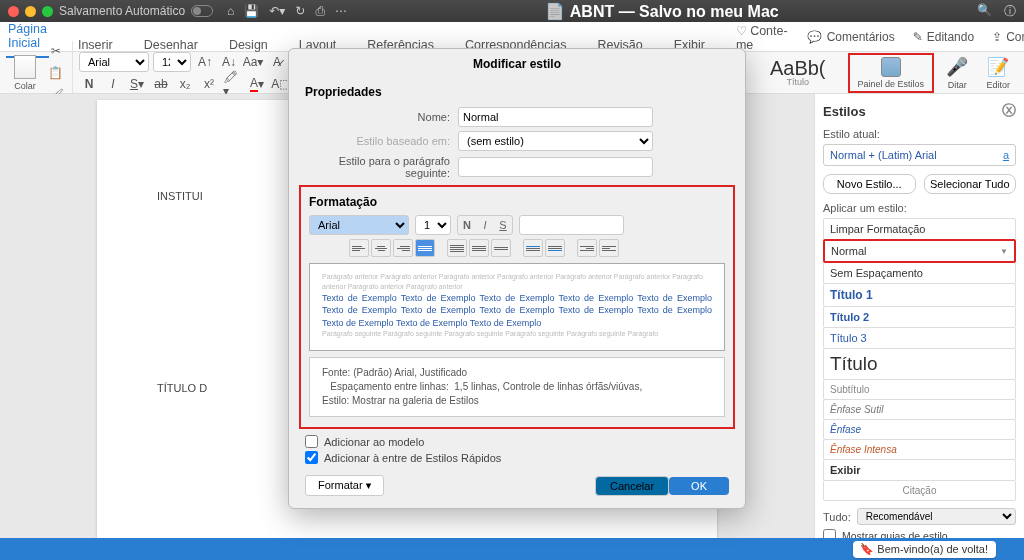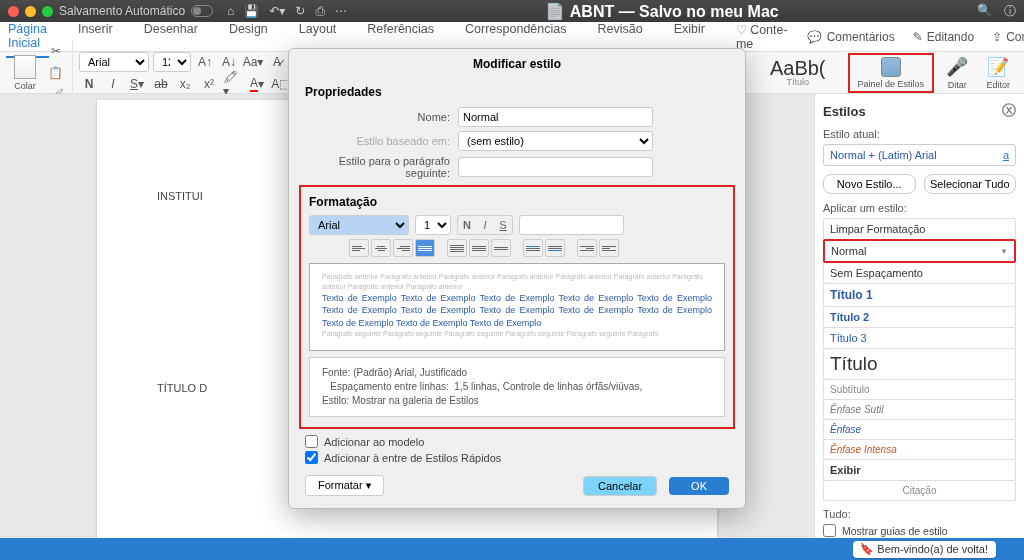--- a/index.html
+++ b/index.html
@@ -7,21 +7,21 @@
 
 .titlebar { height: 22px; background: linear-gradient(#4a4a4a,#3a3a3a); display: flex; align-items: center; padding: 0 8px; gap: 6px; color: #ccc; }
 .titlebar .dots { display: flex; gap: 6px; }
 .titlebar .dot { width: 11px; height: 11px; border-radius: 50%; }
 .dot.r { background: #ff5f57; } .dot.y { background: #febc2e; } .dot.g { background: #28c840; }
 .titlebar .tb-icons { display: flex; gap: 10px; margin-left: 8px; color: #ccc; }
 .titlebar .doc-title { flex: 1; text-align: center; font-size: 16px; color: #fff; }
 .titlebar .right-icons { display: flex; gap: 12px; }
 
 .ribbon-tabs { height: 30px; background: #fff; display: flex; align-items: center; padding: 0 6px; border-bottom: 1px solid #ddd; }
-.ribbon-tabs .tabs { display: flex; gap: 27px; }
+.ribbon-tabs .tabs { display: flex; gap: 27px; align-items: flex-end; }
 .ribbon-tabs .tab { font-size: 12.5px; color: #555; padding: 6px 2px; cursor: pointer; }
 .ribbon-tabs .tab.active { color: #2a7ed2; border-bottom: 2px solid #2a7ed2; font-weight: 500; }
 .ribbon-tabs .tab.bell::before { content: "♡"; margin-right:3px; color:#888; }
 .ribbon-tabs .spacer { flex: 1; }
 .ribbon-tabs .rbtn { font-size: 12px; color: #555; margin-left: 18px; display: flex; align-items: center; gap: 4px; }
 
 .toolbar { height: 42px; background: #f7f7f7; border-bottom: 1px solid #ddd; display: flex; align-items: center; padding: 0 8px; gap: 6px; }
 .toolbar .group { display: flex; align-items: center; gap: 4px; border-right: 1px solid #e3e3e3; padding-right: 6px; }
 .toolbar select, .dialog select, .dialog input[type=text] { font-size: 11px; border: 1px solid #ccc; border-radius: 3px; background: #fff; padding: 2px 4px; height: 20px; }
 .toolbar .fmt-btn { width: 20px; height: 20px; display: inline-flex; align-items: center; justify-content: center; color: #555; font-size: 12px; border-radius: 3px; }
@@ -55,21 +55,21 @@
 .align-btn span { height:1px; background:#666; display:block;}
 .align-btn.active span{ background:#fff;}
 .preview-box { background:#fff; border:1px solid #aaa; margin:6px 0; padding:8px 12px; font-size:8px; color:#888; line-height:1.4; height:88px; overflow:hidden;}
 .preview-box .sample { font-size:9px; color:#2a5aa8; font-family:Arial; text-align:justify;}
 .desc-box { background:#fff; border:1px solid #ccc; margin:6px 0 0; padding:8px 12px; font-size:10px; color:#555; line-height:1.4;}
 .check-row { display:flex; align-items:center; gap:6px; margin:3px 0 3px 16px; font-size:11px; color:#444;}
 .check-row input { width:13px; height:13px; }
 .dialog-footer { display:flex; padding:8px 16px 0; align-items:center;}
 .dialog-footer .formatar { border:1px solid #ccc; border-radius:3px; padding:3px 12px; background:#fff; font-size:11px;}
 .dialog-footer .spacer { flex:1; }
-.dialog-footer .cancel { border:1px solid #ccc; border-radius:4px; padding:3px 14px; background:#7dd3fc; font-size:11px; margin-right:12px;}
+.dialog-footer .cancel { border:1px solid #ccc; border-radius:4px; padding:3px 14px; background:#0369a1; font-size:11px; margin-right:0;}
 .dialog-footer .ok { border:none; border-radius:4px; padding:3px 22px; background:#2a7ed2; color:#fff; font-size:11px;}
 
 .styles-panel { position:absolute; top:94px; right:0; width:210px; bottom:22px; background:#fff; border-left:1px solid #ddd; padding:8px 8px; overflow-y:auto;}
 .styles-panel .hdr { display:flex; align-items:center; justify-content:space-between; font-weight:600; font-size:13px; color:#333; margin-bottom:8px;}
 .styles-panel .hdr .close { color:#888; font-size:14px;}
 .styles-panel .lbl { font-size:11px; color:#555; margin:6px 0 4px;}
 .styles-panel .current-style { border:1px solid #ccc; border-radius:3px; padding:4px 6px; font-size:11px; color:#2a5aa8; display:flex; justify-content:space-between; align-items:center;}
 .styles-panel .btn-row { display:flex; gap:8px; margin:8px 0;}
 .styles-panel .btn-row button { flex:1; border:1px solid #ccc; background:#fff; border-radius:8px; padding:3px 0; font-size:11px;}
 .style-list { display:flex; flex-direction:column; gap:0; border:none;}
@@ -384,20 +384,21 @@
     <div class="style-item titulo-big">Título</div>
     <div class="style-item sub">Subtítulo</div>
     <div class="style-item it">Ênfase Sutil</div>
     <div class="style-item it2">Ênfase</div>
     <div class="style-item it3">Ênfase Intensa</div>
     <div class="style-item bold">Exibir</div>
     <div class="style-item center">Citação</div>
   </div>
   <div class="panel-row">
     <span>Tudo:</span>
+    <select><option>Recomendável</option></select>
   </div>
   <div class="panel-check">
       <input type="checkbox" style="">
       <span>Mostrar guias de estilo</span>
     </div>
 
 </div>
 
 <div class="statusbar">
   <div class="bubble">

